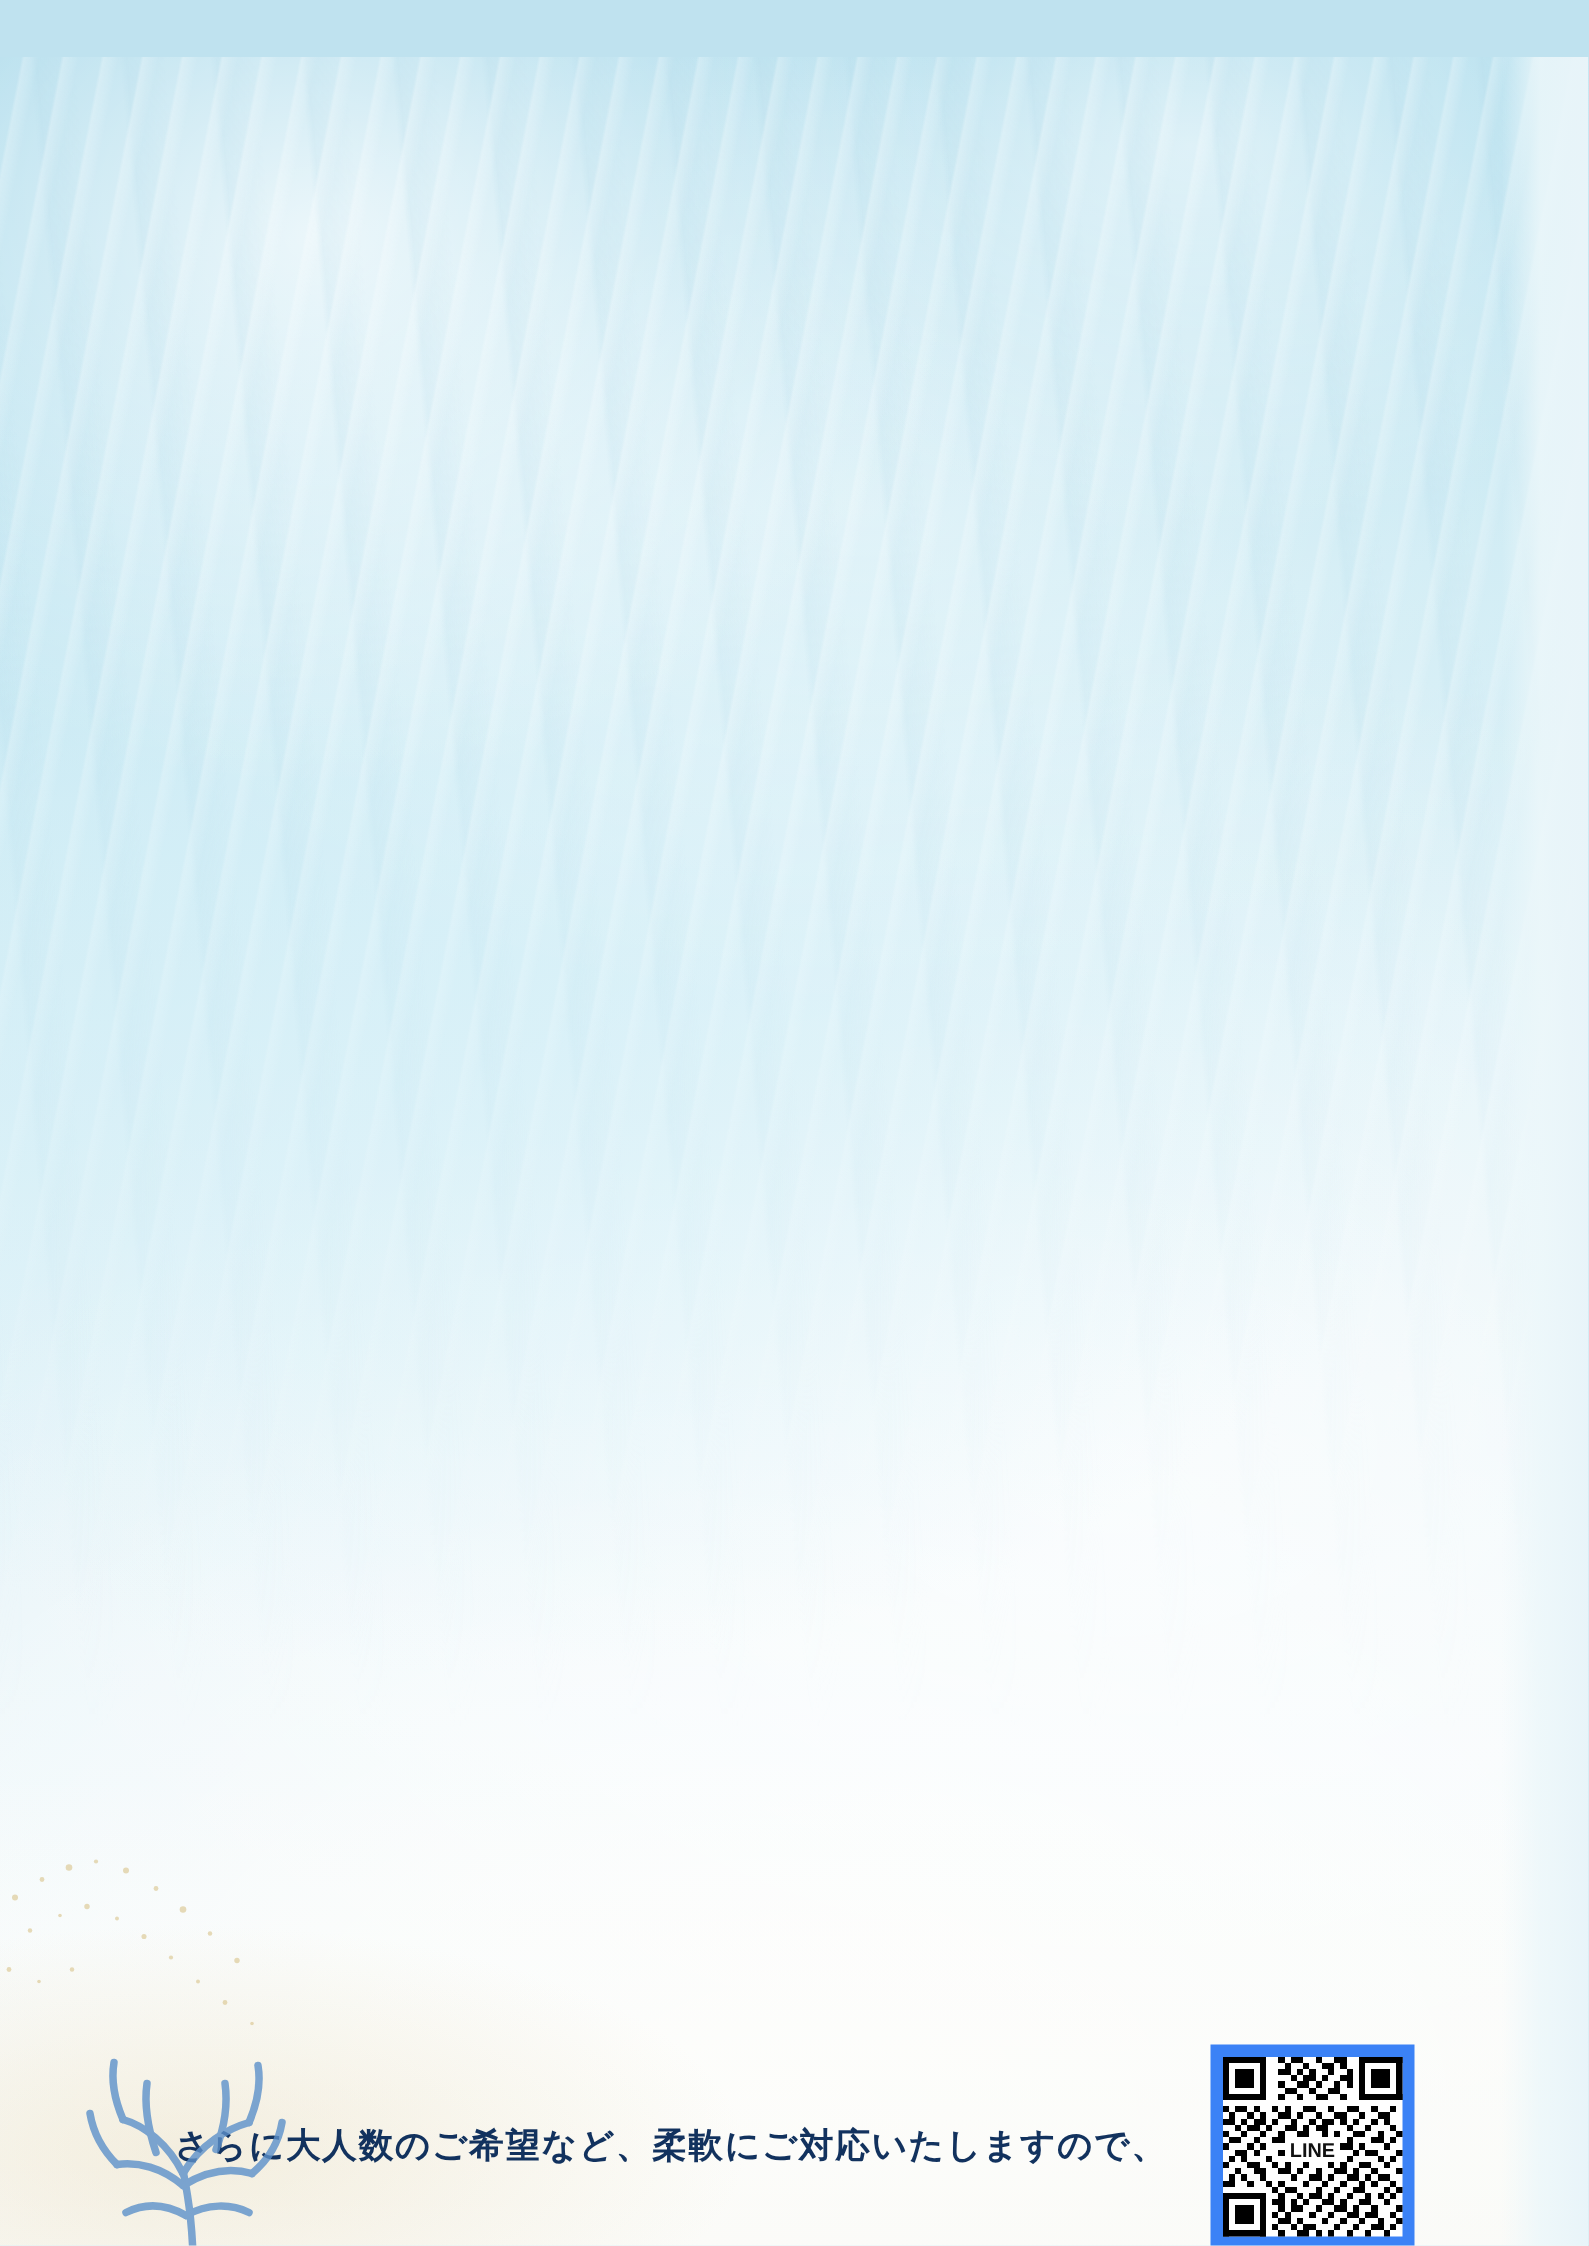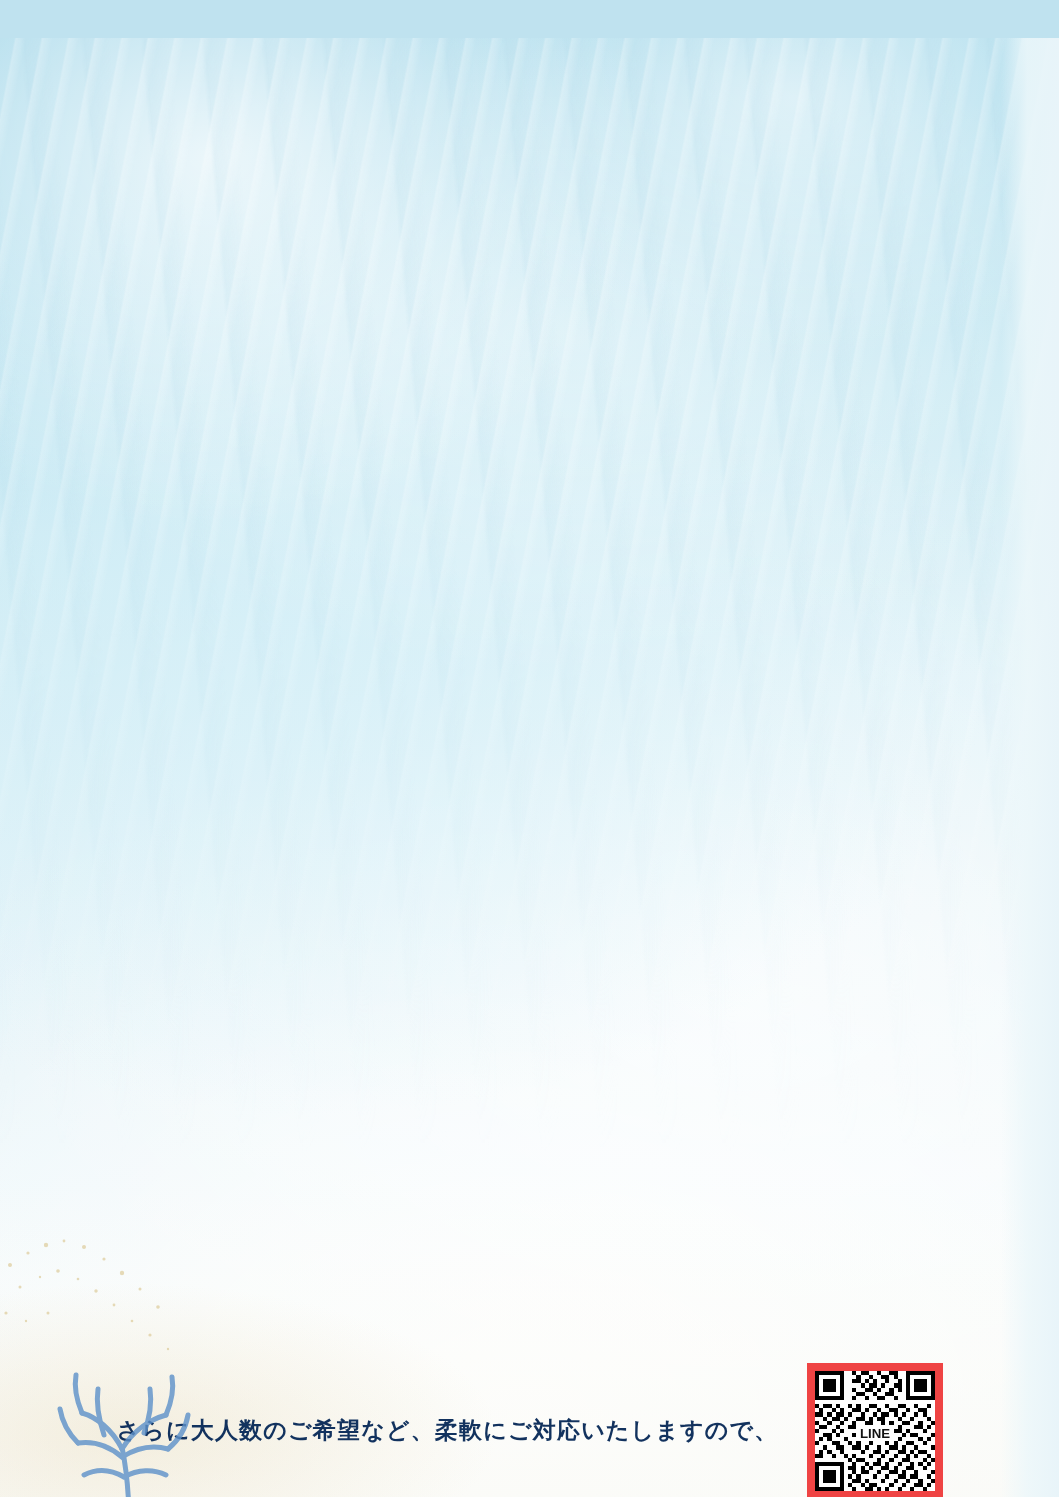--- a/index.html
+++ b/index.html
@@ -153,21 +153,21 @@
     font-weight: bold;
     font-size: 23px;
     line-height: 1.62;
     letter-spacing: 1.2px;
     text-align: center;
     white-space: nowrap;
   }
   .qr {
     width: 136px;
     height: 136px;
-    background: #ef4444;
+    background: #3b82f6;
     padding: 8px;
     flex: 0 0 auto;
   }
   .qr svg { display: block; }
 
   
   .coral {
     position: absolute;
     left: 34px;
     bottom: 8px;

